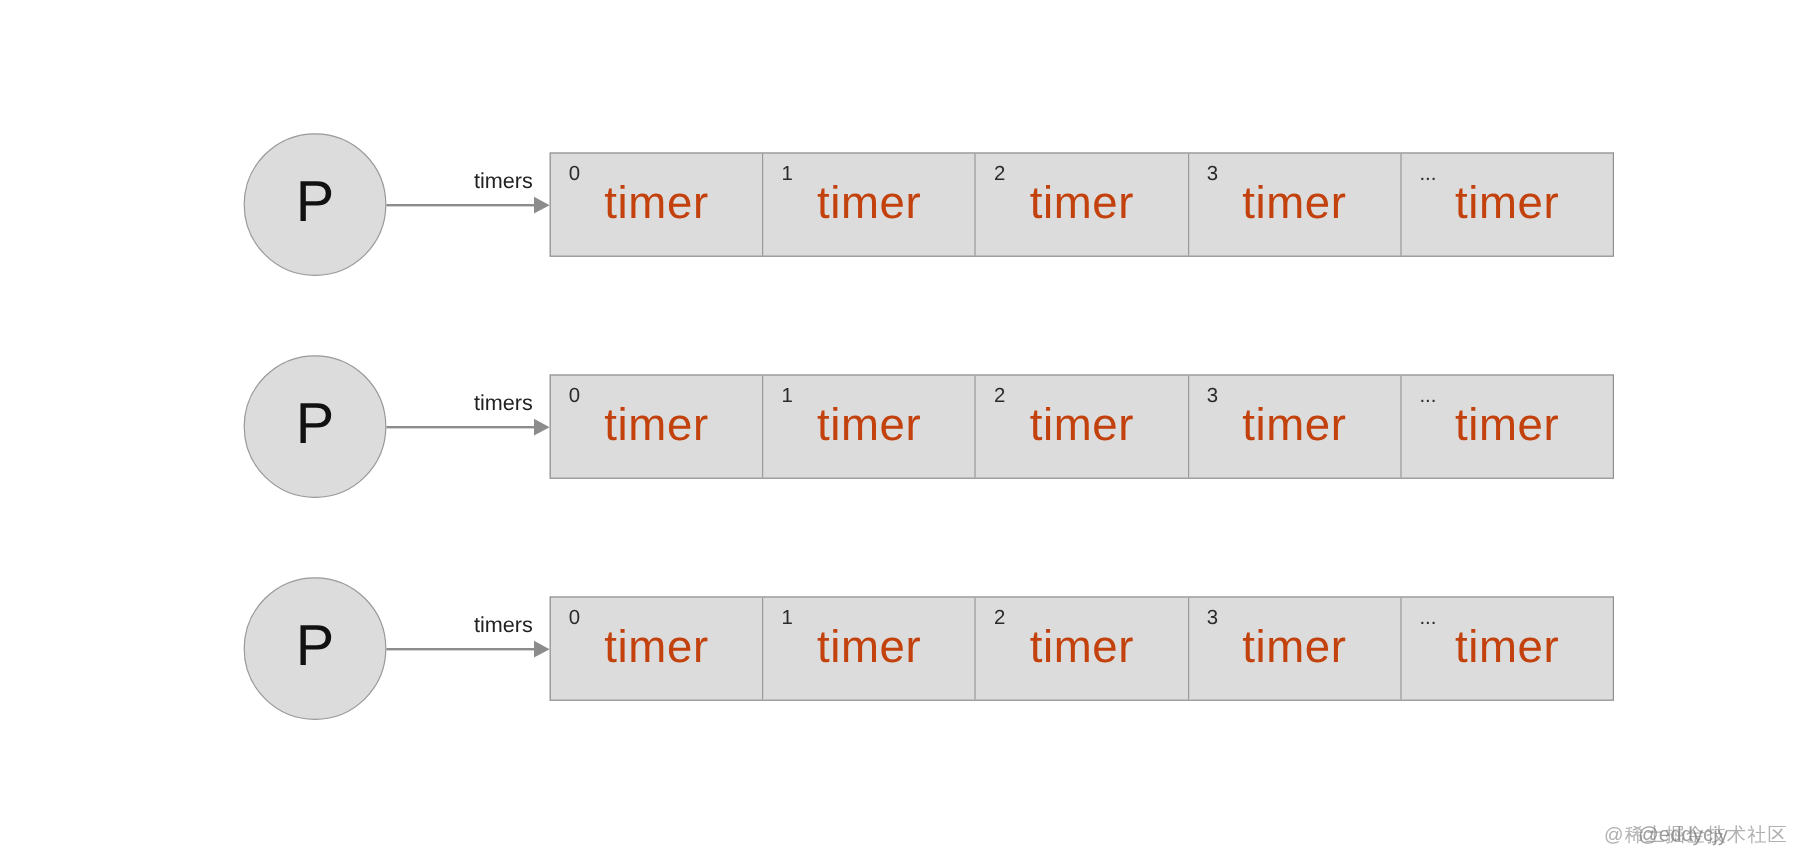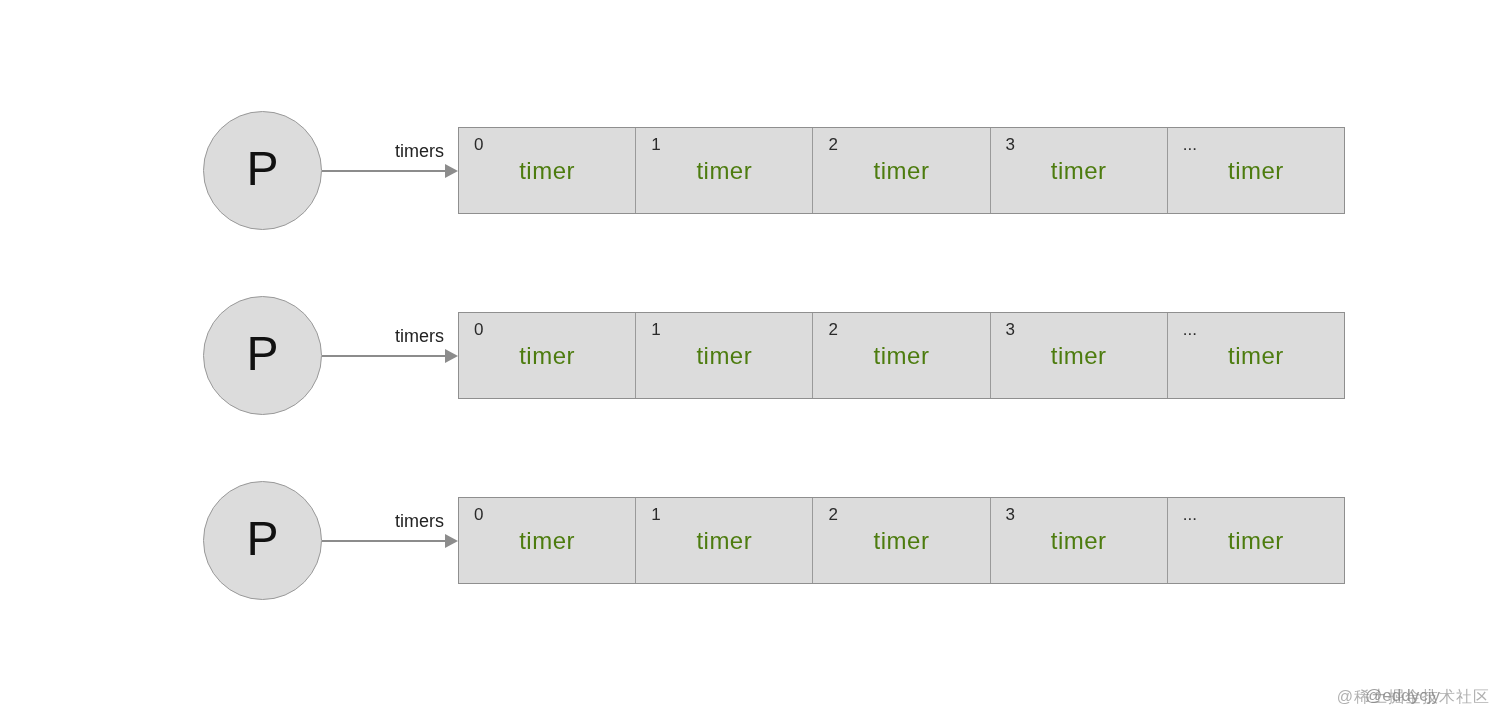--- a/index.html
+++ b/index.html
@@ -85,22 +85,22 @@
   }
   .timer-cell:last-child { border-right: none; }
   .cell-index {
     position: absolute;
     top: 8px; left: 15px;
     font-size: 17px;
     color: #2a2a2a;
     line-height: 1;
   }
   .cell-label {
-    font-size: 24px;
-    color: #4d7c0f;
+    font-size: 38px;
+    color: #c2410c;
     letter-spacing: 0.5px;
   }
 
   .watermark-zone {
     position: absolute;
     right: 20px; bottom: 17px;
     height: 24px; width: 260px;
     pointer-events: none;
   }
   .wm {

